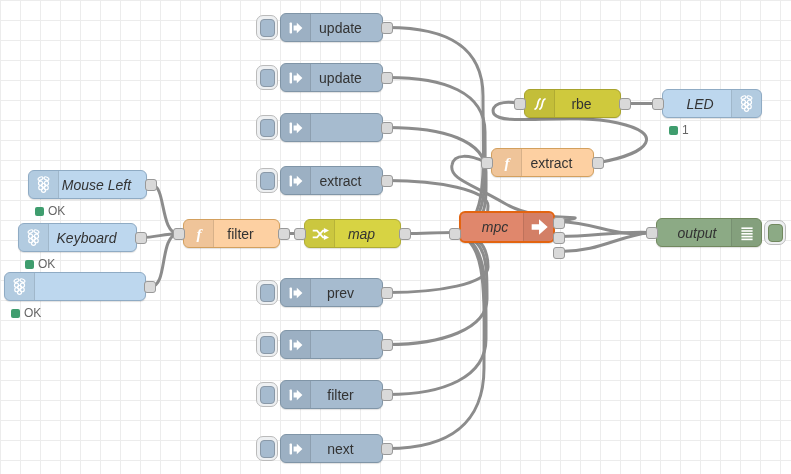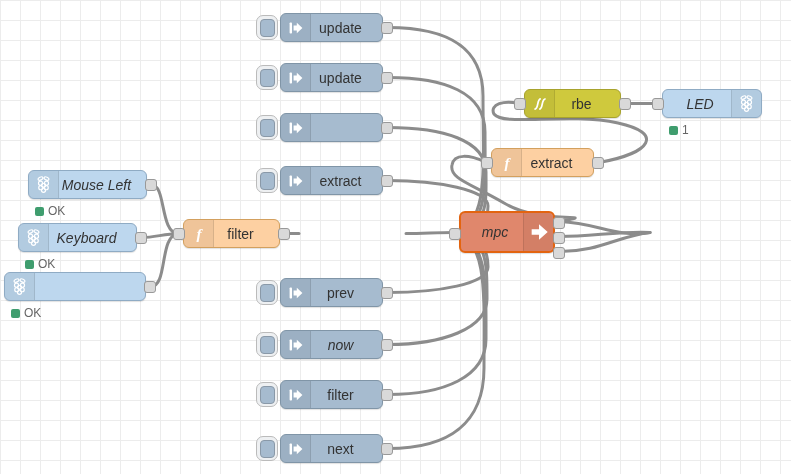--- a/index.html
+++ b/index.html
@@ -16,21 +16,21 @@
   .node{
     position:absolute;height:29px;border:1px solid #888;border-radius:6px;
     box-sizing:border-box;cursor:pointer;
     box-shadow:0 1px 1px rgba(0,0,0,0.12);
   }
   .c-inject{background:#a6bbcf;border-color:#8095a7;}
   .c-rpi{background:#bdd7ee;border-color:#8fabc4;}
   .c-func{background:#fdd0a2;border-color:#d3a05e;}
   .c-map{background:#d7d343;border-color:#b0ac34;}
   .c-rbe{background:#cfc93d;border-color:#a8a32d;}
-  .c-mpc{background:#e0876c;border:2px solid #e36410;height:42px;text-align:right;}
+  .c-mpc{background:#e0876c;border:2px solid #e36410;height:32px;text-align:right;}
   .c-debug{background:#8caa85;border-color:#71885e;}
   .label{
     position:absolute;top:0;bottom:0;font-size:14px;color:#333;
     display:flex;align-items:center;justify-content:center;white-space:nowrap;
   }
   .label.pad-l{left:24px;right:6px;text-align:right;}
   .label.pad-r{left:6px;right:30px;}
   .label.i{font-style:italic;}
   .icon-region{
     position:absolute;top:0;bottom:0;width:29px;background:rgba(0,0,0,0.055);
@@ -159,21 +159,20 @@
   <div class="node c-inject" style="left:280px;top:330px;width:103px">
     <div class="ext-btn left">
         <div class="inner blue"></div>
       </div>
     <span class="icon-region left">
       <svg viewBox="0 0 20 20" width="16" height="16" fill="#fff">
           <rect x="2" y="3" width="3" height="14" rx="1"></rect>
           <path d="M7 7 h4 V3.5 L18 10 l-7 6.5 V13 H7 z"></path>
         </svg>
     </span>
-    <span class="label pad-l i">now</span>
     <span class="port out"></span>
   </div>
 
   <div class="node c-inject" style="left:280px;top:380px;width:103px">
     <div class="ext-btn left">
         <div class="inner blue"></div>
       </div>
     <span class="icon-region left">
       <svg viewBox="0 0 20 20" width="16" height="16" fill="#fff">
           <rect x="2" y="3" width="3" height="14" rx="1"></rect>
@@ -264,20 +263,35 @@
     <span class="icon-region left">
       <svg viewBox="0 0 20 20" width="18" height="18">
           <text x="10" y="15" text-anchor="middle" font-family="Liberation Serif, serif" font-style="italic" font-weight="bold" font-size="17" fill="#fff">f</text>
         </svg>
     </span>
     <span class="label pad-l">filter</span>
     <span class="port in"></span>
     <span class="port out"></span>
   </div>
 
+  <div class="node c-map" style="left:304px;top:219px;width:97px">
+    <span class="icon-region left">
+      <svg viewBox="0 0 21 20" width="18" height="18">
+          <g stroke="#fff" stroke-width="2" fill="none">
+            <path d="M2 6 h5 l7 8 h2"></path>
+            <path d="M2 14 h5 l7 -8 h2"></path>
+          </g>
+          <path fill="#fff" d="M15 3 l6 3 -6 3 z"></path>
+          <path fill="#fff" d="M15 11 l6 3 -6 3 z"></path>
+        </svg>
+    </span>
+    <span class="label pad-l i">map</span>
+    <span class="port in"></span>
+    <span class="port out"></span>
+  </div>
 
   <div class="node c-mpc" style="left:459px;top:211px;width:96px">
     <span class="icon-region right">
       <svg viewBox="0 0 24 24" width="22" height="22" fill="#fff">
           <path d="M4 9 h8 V3.5 L21.5 12 l-9.5 8.5 V15 H4 z"></path>
         </svg>
     </span>
     <span class="label pad-r i">mpc</span>
     <span class="port in" style="left:-12px;top:15px"></span>
     <span class="port out" style="right:-12px;top:4px"></span>
@@ -324,14 +338,30 @@
         </svg>
     </span>
     <span class="label pad-r i">LED</span>
     <span class="port in"></span>
     <div class="status">
         <span class="dot"></span>
         <span>1</span>
       </div>
   </div>
 
+  <div class="node c-debug" style="left:656px;top:218px;width:106px">
+    <div class="ext-btn right">
+        <div class="inner green"></div>
+      </div>
+    <span class="icon-region right">
+      <svg viewBox="0 0 20 20" width="16" height="16" fill="#fff">
+          <rect x="3" y="3" width="14" height="2"></rect>
+          <rect x="3" y="6.5" width="14" height="2"></rect>
+          <rect x="3" y="10" width="14" height="2"></rect>
+          <rect x="3" y="13.5" width="14" height="2"></rect>
+          <rect x="3" y="17" width="14" height="2"></rect>
+        </svg>
+    </span>
+    <span class="label pad-r i">output</span>
+    <span class="port in"></span>
+  </div>
 
 </div>
 
 </body></html>

